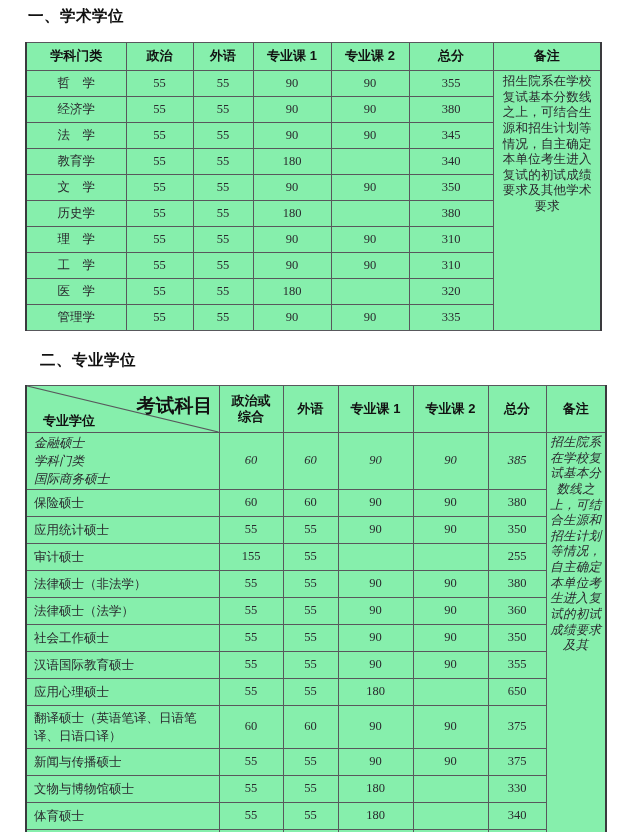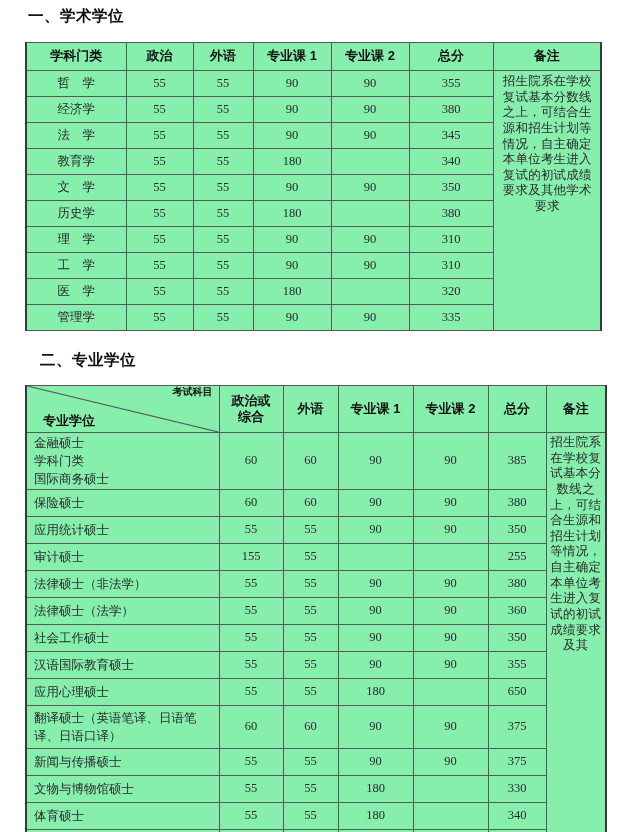--- a/index.html
+++ b/index.html
@@ -109,43 +109,43 @@
   #table-professional .col-maj2   { width: 75px; }
   #table-professional .col-total  { width: 58px; }
   #table-professional .col-remark { width: 60px; }
 
   #table-professional td.degree-cell {
     text-align: left;
     padding-left: 7px;
     font-size: 12.5px;
     line-height: 1.45;
   }
-  #table-professional tr.tall-row td { height: 56px; }
+  #table-professional tr.tall-row td { height: 56px; font-style: italic; }
   #table-professional tr.medium-row td { height: 42px; }
 
   
   .diagonal-header {
     position: relative;
     padding: 0 !important;
     overflow: hidden;
   }
   .diagonal-header svg {
     position: absolute;
     left: 0; top: 0;
     width: 100%;
     height: 100%;
     display: block;
   }
   .diag-label-top {
     position: absolute;
     right: 6px;
-    top: 0;
+    top: 8px;
     font-family: "Liberation Sans", "DejaVu Sans", sans-serif;
     font-weight: bold;
-    font-size: 10px;
+    font-size: 19px;
     color: #111;
   }
   .diag-label-bottom {
     position: absolute;
     left: 16px;
     bottom: 3px;
     font-family: "Liberation Sans", "DejaVu Sans", sans-serif;
     font-weight: bold;
     font-size: 13px;
     color: #111;

